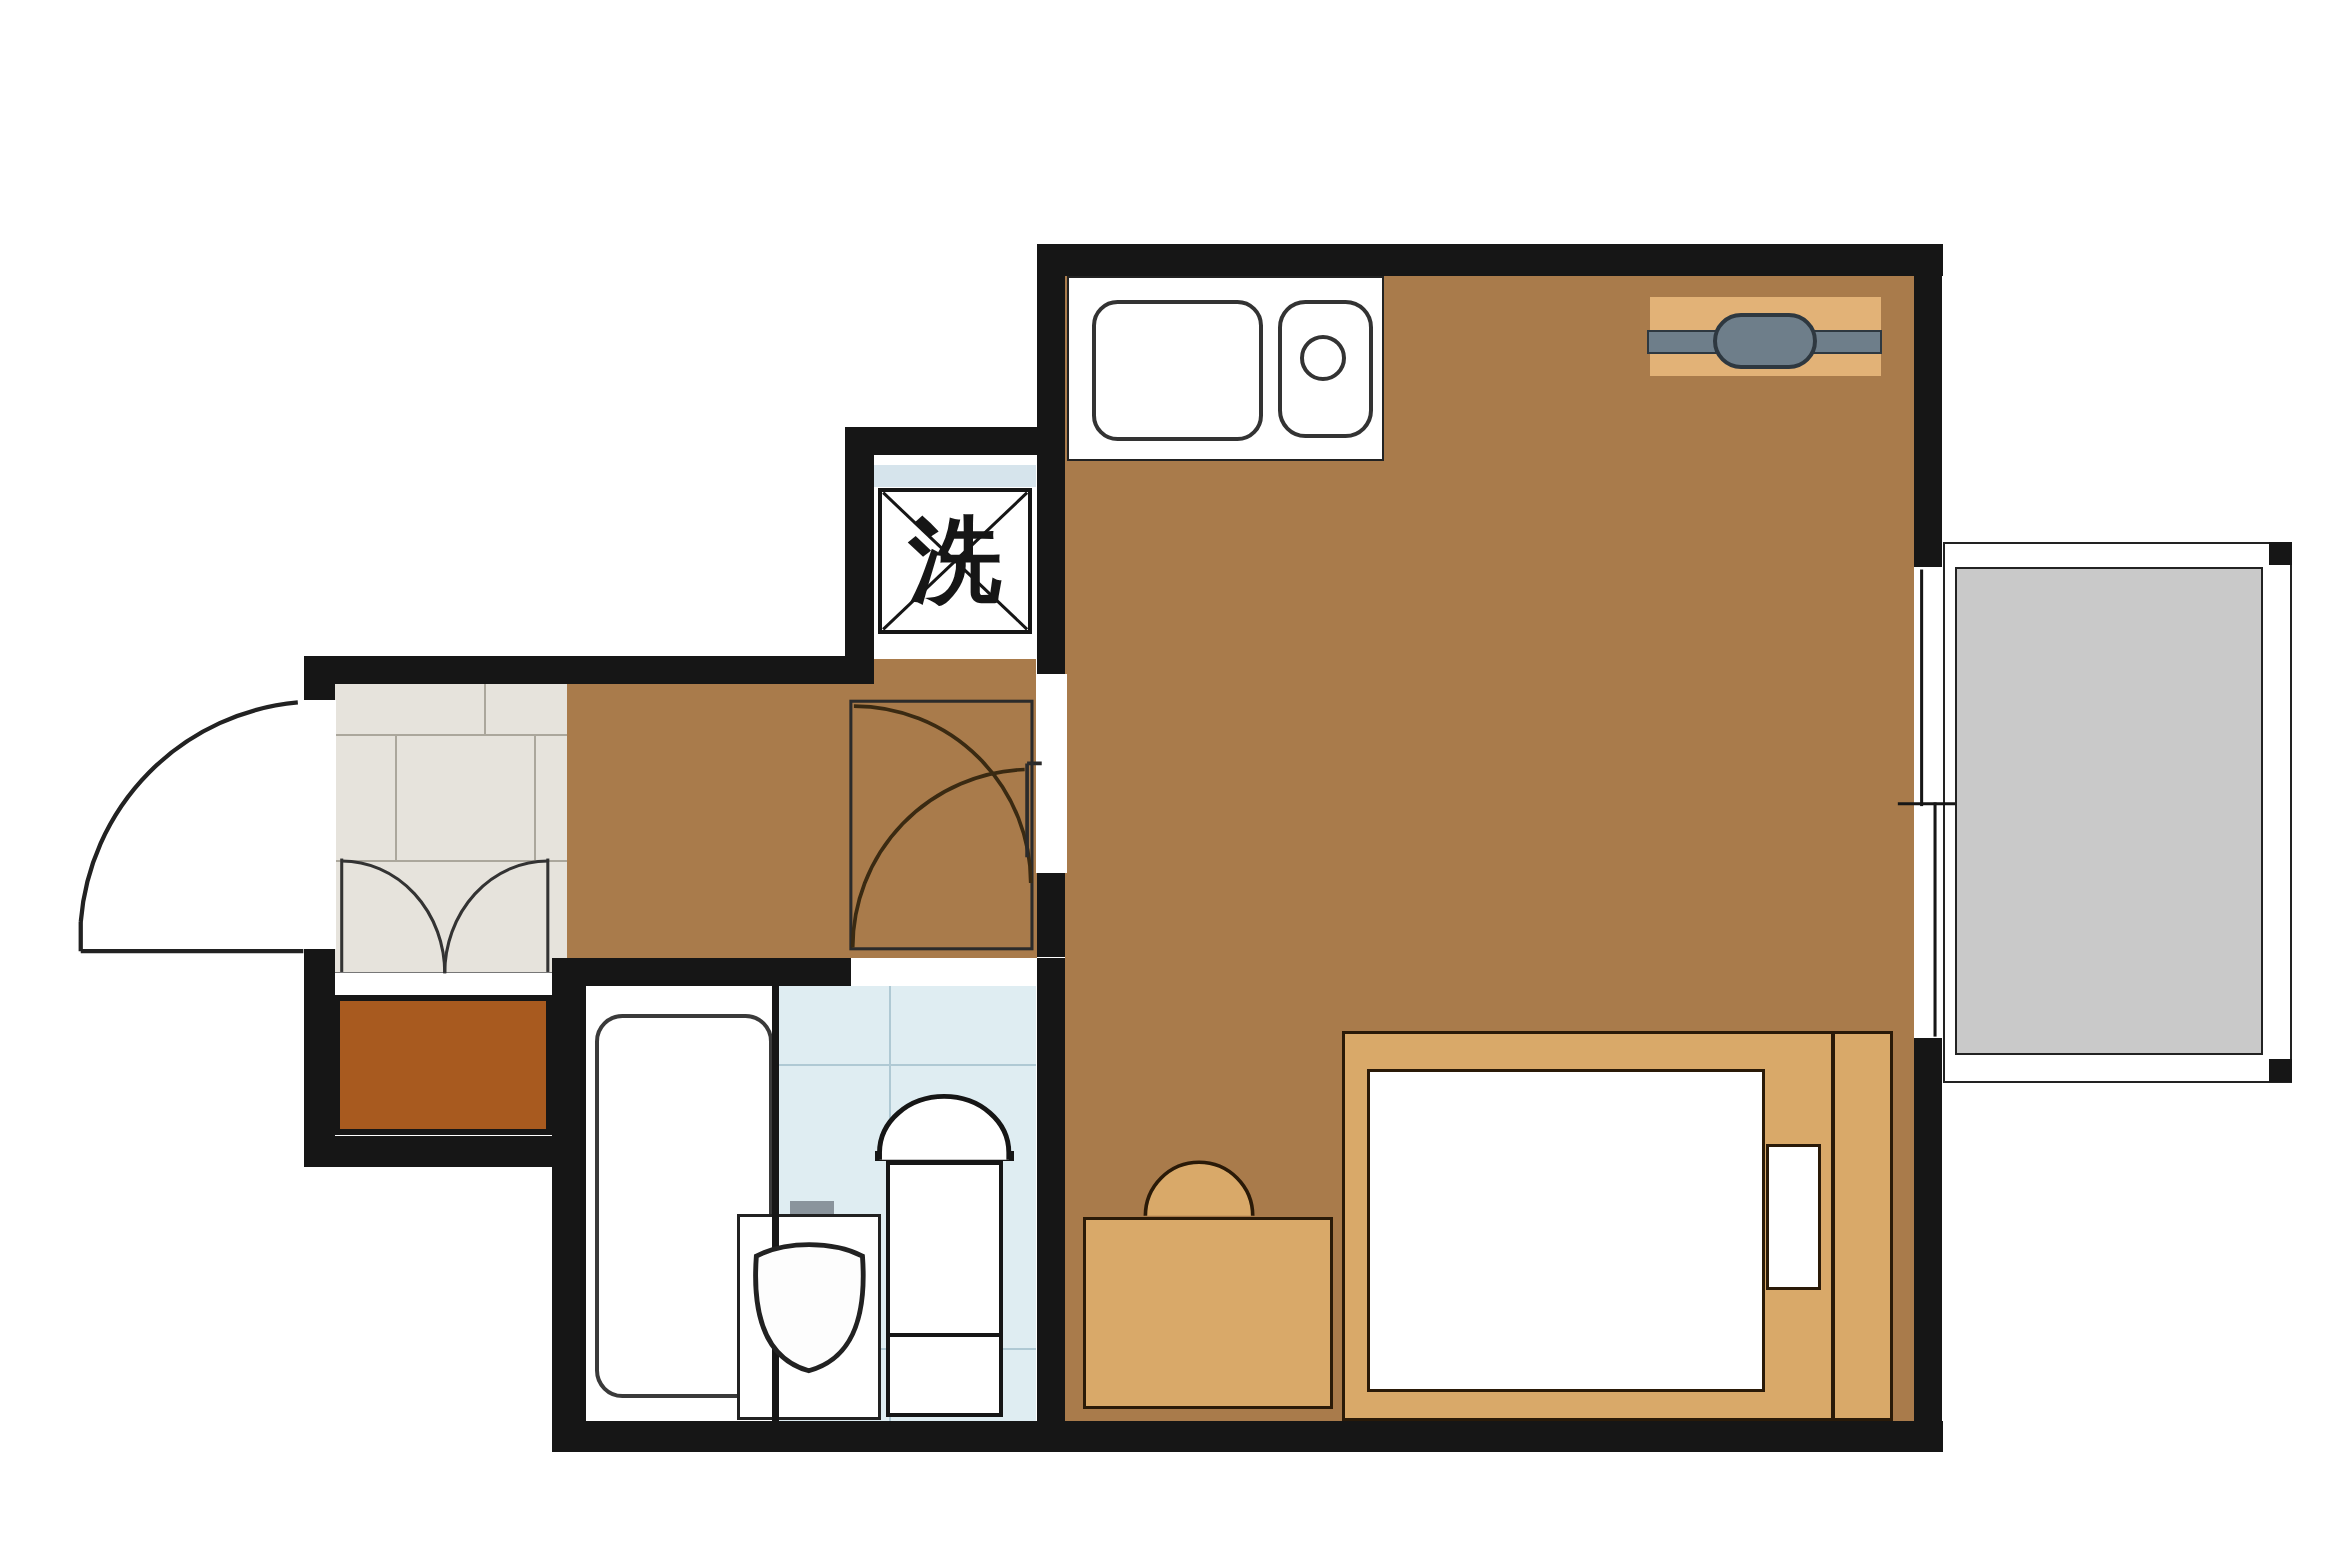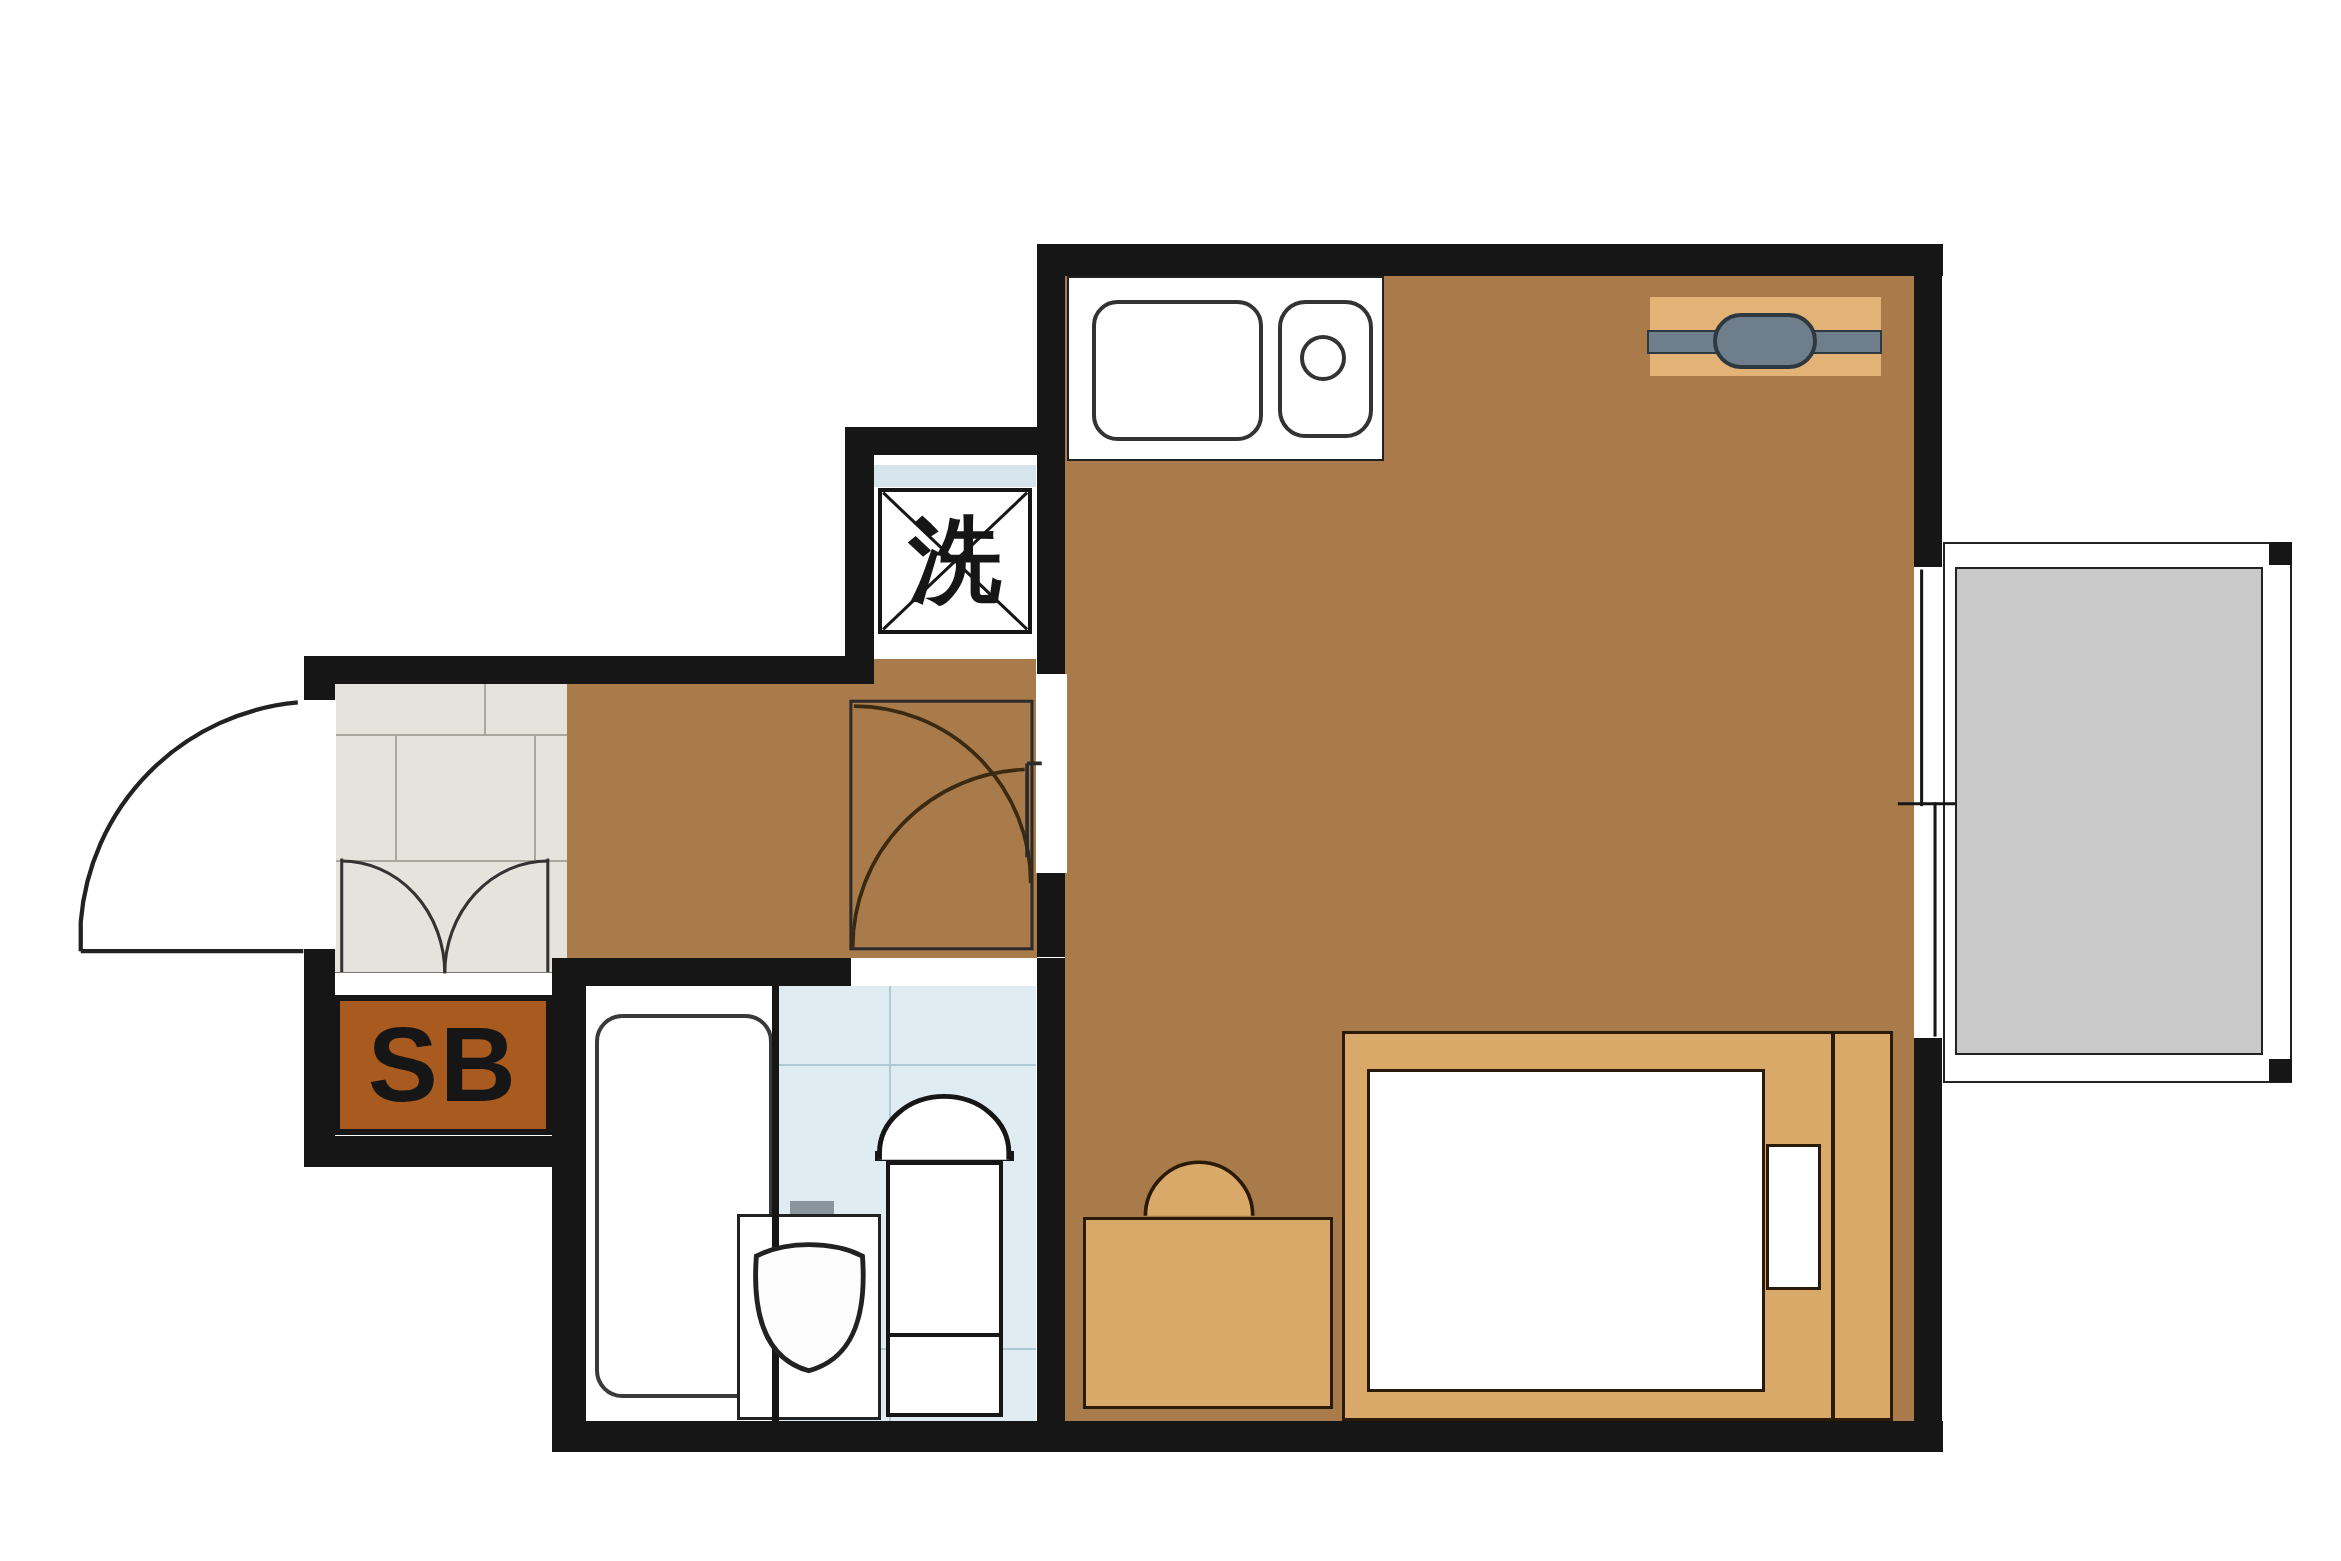--- a/index.html
+++ b/index.html
@@ -139,16 +139,15 @@
     </g>
 
     <path d="M 1442 1902 L 1442 1890 A 106 92 0 0 1 1654 1890 L 1654 1902" fill="#ffffff" stroke="#161616" stroke-width="8"></path>
 
     <path d="M 1240 2060 C 1232 2170 1262 2230 1326 2248 C 1392 2230 1422 2170 1414 2060 C 1365 2035 1288 2035 1240 2060 Z" fill="#fdfdfd" stroke="#222" stroke-width="8"></path>
 
     <path d="M 1878 1994 A 88 88 0 0 1 2054 1994" fill="#D9A969" stroke="#2A1A08" stroke-width="6"></path>
   </svg>
 
   <div class="lbl wash-lbl">洗</div>
-  <div class="lbl sb-lbl">SB</div>
 
 </div>
 
 
 </body></html>

